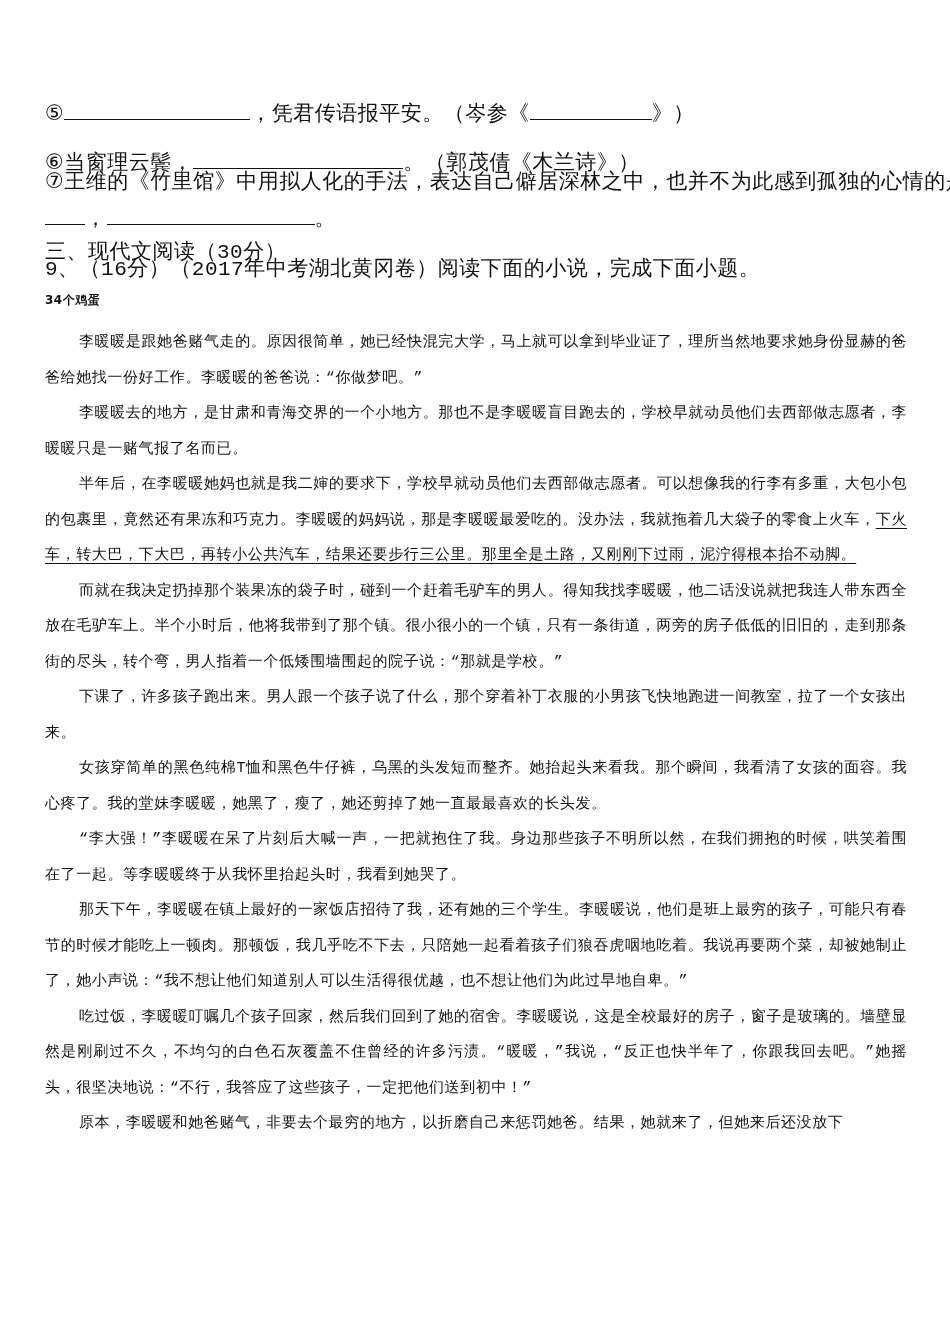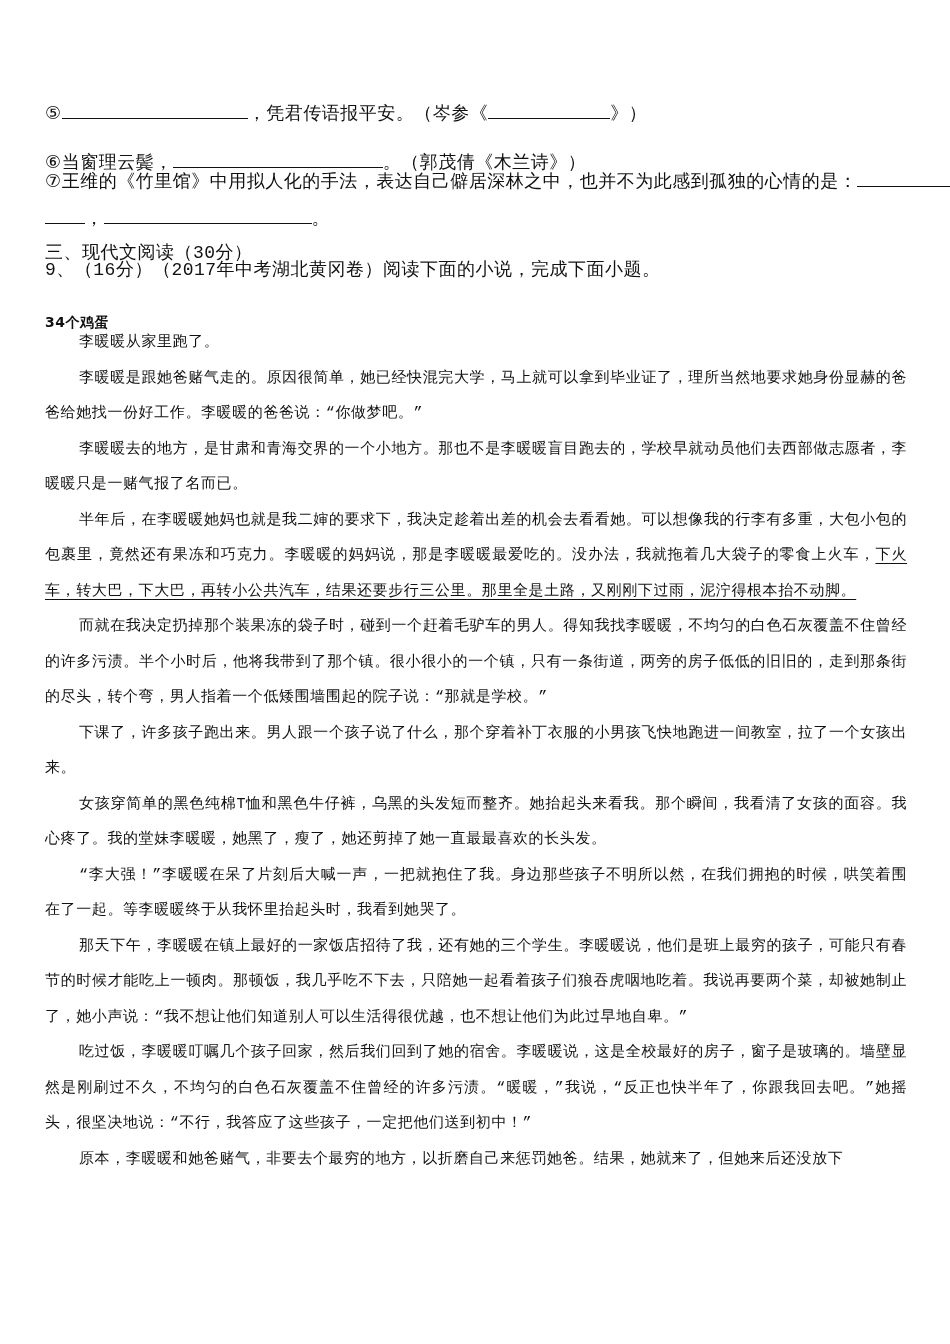--- a/index.html
+++ b/index.html
@@ -4,21 +4,21 @@
 <style>
   html, body { margin: 0; padding: 0; background: #ffffff; }
   body {
     width: 950px; height: 1344px; position: relative; overflow: hidden;
     font-family: "DejaVu Sans", "Liberation Sans", sans-serif;
     color: #111111;
   }
   .page { position: absolute; left: 45px; top: 100px; width: 862px; }
   .line {
     position: absolute; left: 0; white-space: nowrap;
-    font-size: 18px; line-height: 20px; letter-spacing: 0.5px;
+    font-size: 21px; line-height: 20px; letter-spacing: 0.5px;
   }
   .serif { font-family: Liberation Mono, monospace; }
   .bold { font-weight: bold; }
   .blank { display: inline-block; border-bottom: 1px solid #111; height: 14px; vertical-align: baseline; }
   .ul { text-decoration: underline; text-underline-offset: 4px; }
   .para { position: absolute; left: 0; width: 862px; font-size: 15px; line-height: 35.5px; letter-spacing: 0.6px; text-align: justify; }
   .para p { margin: 0; text-indent: 34px; }
 </style>
 </head>
 <body>
@@ -35,28 +35,27 @@
 
   <div class="line" style="top:71px;">
     <span>⑦</span><span>王维的《竹里馆》中用拟人化的手法，表达自己僻居深林之中，也并不为此感到孤独的心情的是：</span><span class="blank" style="width:128px;"></span>
   </div>
   <div class="line" style="top:108px;">
     <span class="blank" style="width:40px;"></span><span>，</span><span class="blank" style="width:208px;"></span><span>。</span>
   </div>
 
   <div class="line serif" style="top:143px;">三、现代文阅读（30分）</div>
   <div class="line serif" style="top:160px;">9、（16分）（2017年中考湖北黄冈卷）阅读下面的小说，完成下面小题。</div>
-  <div class="line bold" style="top:212px; font-size:14px;">34个鸡蛋</div>
+  <div class="line bold" style="top:190px; font-size:12px;">34个鸡蛋</div>
 
   <div class="para serif" style="top:225px;">
-    <p>李暖暖从家里跑了。</p>
     <p>李暖暖是跟她爸赌气走的。原因很简单，她已经快混完大学，马上就可以拿到毕业证了，理所当然地要求她身份显赫的爸爸给她找一份好工作。李暖暖的爸爸说：“你做梦吧。”</p>
     <p>李暖暖去的地方，是甘肃和青海交界的一个小地方。那也不是李暖暖盲目跑去的，学校早就动员他们去西部做志愿者，李暖暖只是一赌气报了名而已。</p>
-    <p><span>半年后，在李暖暖她妈也就是我二婶的要求下，我决定趁着出差的机会去看看她。可以想像我的行李有多重，大包小包的包裹里，竟然还有果冻和巧克力。李暖暖的妈妈说，那是李暖暖最爱吃的。没办法，我就拖着几大袋子的零食上火车，</span><span class="ul">下火车，转大巴，下大巴，再转小公共汽车，结果还要步行三公里。那里全是土路，又刚刚下过雨，泥泞得根本抬不动脚。</span></p>
-    <p>而就在我决定扔掉那个装果冻的袋子时，碰到一个赶着毛驴车的男人。得知我找李暖暖，不均匀的白色石灰覆盖不住曾经的许多污渍。半个小时后，他将我带到了那个镇。很小很小的一个镇，只有一条街道，两旁的房子低低的旧旧的，走到那条街的尽头，转个弯，男人指着一个低矮围墙围起的院子说：“那就是学校。”</p>
+    <p><span>半年后，在李暖暖她妈也就是我二婶的要求下，学校早就动员他们去西部做志愿者。可以想像我的行李有多重，大包小包的包裹里，竟然还有果冻和巧克力。李暖暖的妈妈说，那是李暖暖最爱吃的。没办法，我就拖着几大袋子的零食上火车，</span><span class="ul">下火车，转大巴，下大巴，再转小公共汽车，结果还要步行三公里。那里全是土路，又刚刚下过雨，泥泞得根本抬不动脚。</span></p>
+    <p>而就在我决定扔掉那个装果冻的袋子时，碰到一个赶着毛驴车的男人。得知我找李暖暖，他二话没说就把我连人带东西全放在毛驴车上。半个小时后，他将我带到了那个镇。很小很小的一个镇，只有一条街道，两旁的房子低低的旧旧的，走到那条街的尽头，转个弯，男人指着一个低矮围墙围起的院子说：“那就是学校。”</p>
     <p>下课了，许多孩子跑出来。男人跟一个孩子说了什么，那个穿着补丁衣服的小男孩飞快地跑进一间教室，拉了一个女孩出来。</p>
     <p>女孩穿简单的黑色纯棉T恤和黑色牛仔裤，乌黑的头发短而整齐。她抬起头来看我。那个瞬间，我看清了女孩的面容。我心疼了。我的堂妹李暖暖，她黑了，瘦了，她还剪掉了她一直最最喜欢的长头发。</p>
     <p>“李大强！”李暖暖在呆了片刻后大喊一声，一把就抱住了我。身边那些孩子不明所以然，在我们拥抱的时候，哄笑着围在了一起。等李暖暖终于从我怀里抬起头时，我看到她哭了。</p>
     <p>那天下午，李暖暖在镇上最好的一家饭店招待了我，还有她的三个学生。李暖暖说，他们是班上最穷的孩子，可能只有春节的时候才能吃上一顿肉。那顿饭，我几乎吃不下去，只陪她一起看着孩子们狼吞虎咽地吃着。我说再要两个菜，却被她制止了，她小声说：“我不想让他们知道别人可以生活得很优越，也不想让他们为此过早地自卑。”</p>
     <p>吃过饭，李暖暖叮嘱几个孩子回家，然后我们回到了她的宿舍。李暖暖说，这是全校最好的房子，窗子是玻璃的。墙壁显然是刚刷过不久，不均匀的白色石灰覆盖不住曾经的许多污渍。“暖暖，”我说，“反正也快半年了，你跟我回去吧。”她摇头，很坚决地说：“不行，我答应了这些孩子，一定把他们送到初中！”</p>
     <p>原本，李暖暖和她爸赌气，非要去个最穷的地方，以折磨自己来惩罚她爸。结果，她就来了，但她来后还没放下</p>
   </div>
 
 </div>
 

